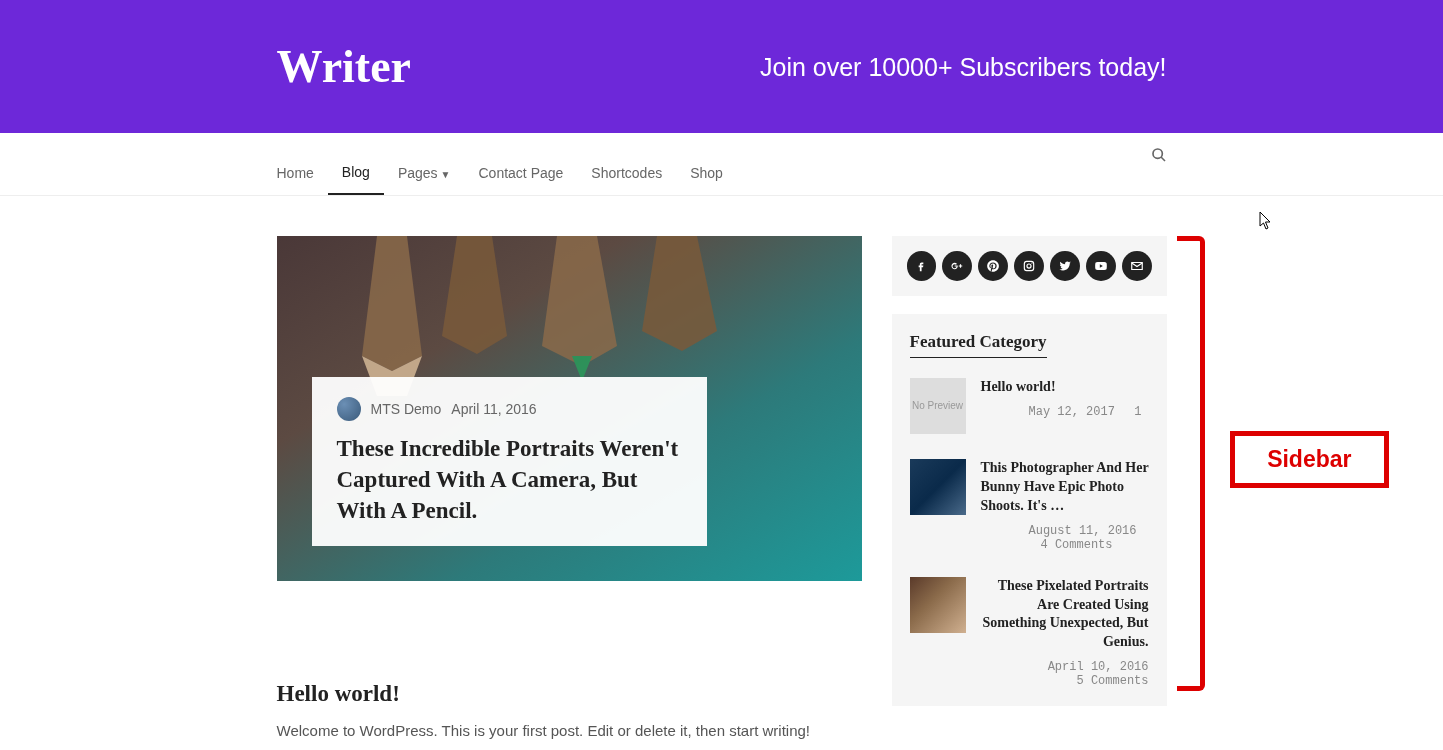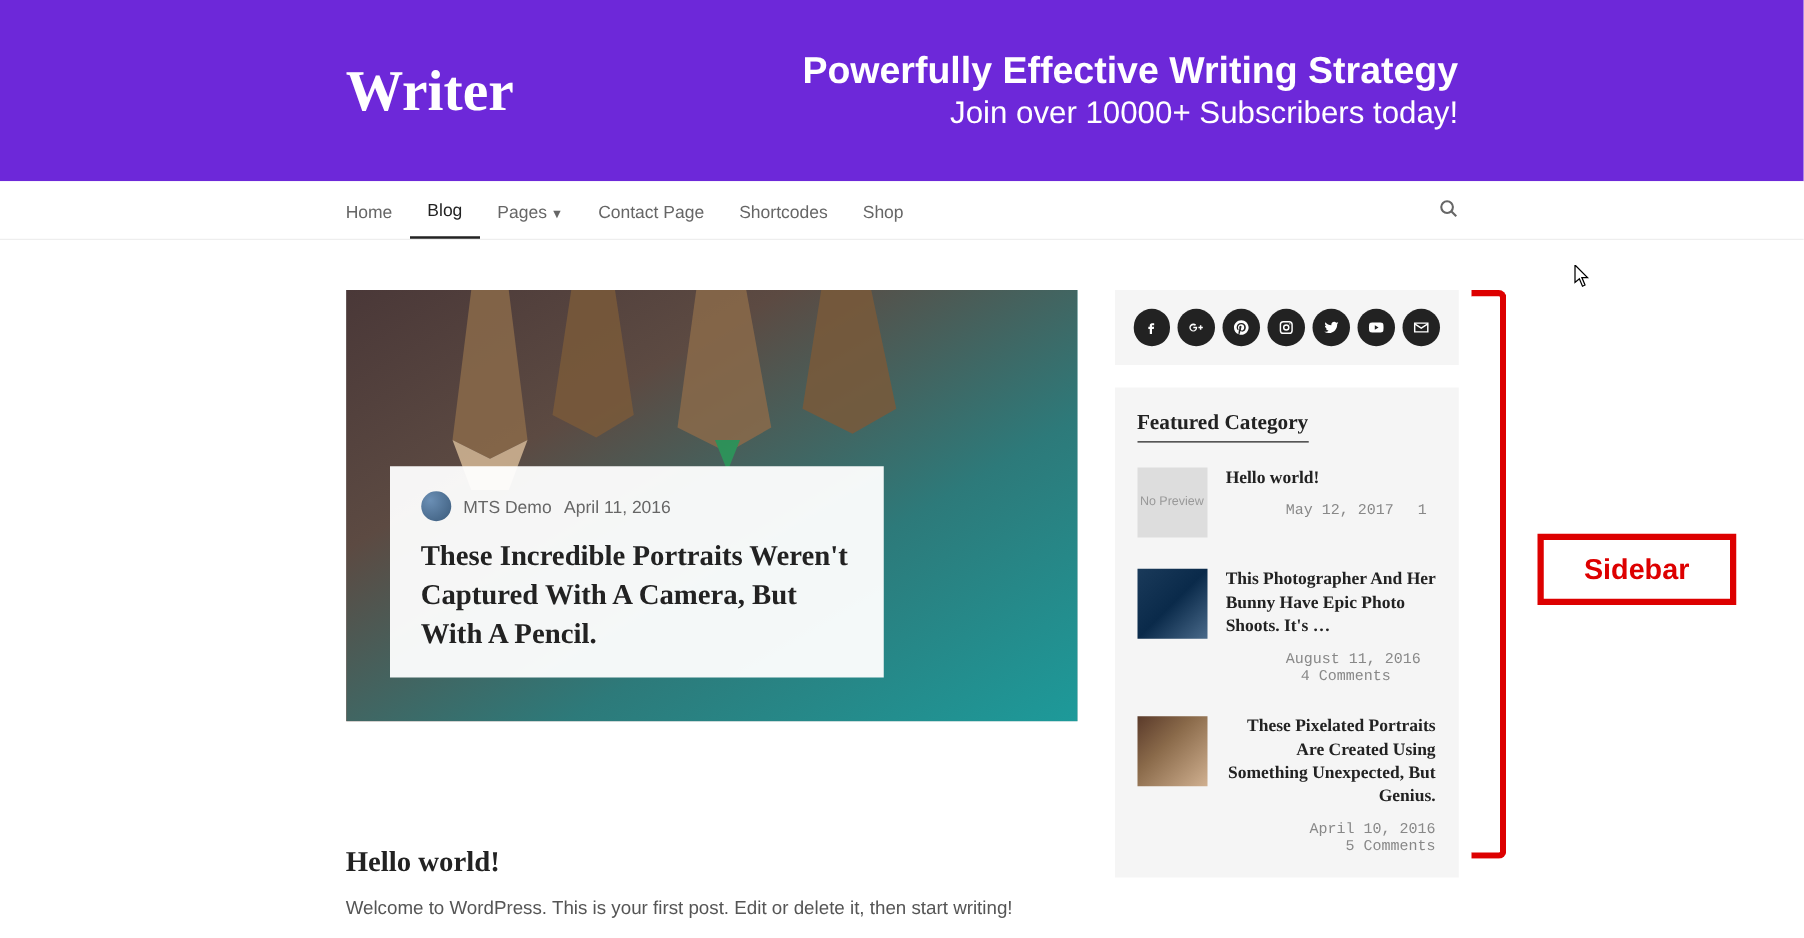--- a/index.html
+++ b/index.html
@@ -5,21 +5,21 @@
 * { margin: 0; padding: 0; box-sizing: border-box; }
 body { font-family: Georgia, 'Times New Roman', serif; background: #fff; color: #222; width: 1443px; }
 .header { background: #6d28d9; padding: 40px 0; }
 .header-inner { width: 890px; margin: 0 auto; position: relative; display: flex; justify-content: space-between; align-items: center; }
 .site-title { font-size: 46px; font-weight: bold; color: #fff; font-family: Georgia, serif; }
 .header-right { text-align: right; }
 .header-heading { font-family: 'Helvetica Neue', Arial, sans-serif; font-size: 30px; font-weight: bold; color: #fff; }
 .header-sub { font-family: 'Helvetica Neue', Arial, sans-serif; font-size: 25px; color: #fff; font-weight: 300; margin-top: 2px; }
 .nav-wrap { border-bottom: 1px solid #eee; background: #fff; }
 .nav { width: 890px; margin: 0 auto; display: flex; align-items: center; position: relative; }
-.nav-item { font-family: 'Helvetica Neue', Arial, sans-serif; font-size: 14px; color: #666; padding: 15px 14px 13px; cursor: pointer; }
+.nav-item { font-family: 'Helvetica Neue', Arial, sans-serif; font-size: 14px; color: #666; padding: 15px 14px 13px; cursor: pointer; margin-top: 16px; }
 .nav-item:first-child { padding-left: 0; }
 .nav-item.active { color: #222; border-bottom: 2px solid #222; }
 .nav-chevron { font-size: 10px; margin-left: 3px; }
 .search-icon { position: absolute; right: 0; top: 14px; cursor: pointer; color: #666; }
 .main { width: 890px; margin: 40px auto 0; display: flex; gap: 30px; }
 .content { width: 585px; }
 .hero { width: 585px; height: 345px; background: linear-gradient(120deg, #4a3c3c 0%, #5c4840 25%, #3a6b6b 60%, #2d8a8a 100%); position: relative; overflow: hidden; }
 .pencils { position: absolute; top: 0; left: 0; right: 0; bottom: 0; }
 .hero-card { position: absolute; left: 35px; bottom: 35px; background: rgba(255,255,255,0.95); padding: 20px 25px; width: 395px; }
 .hero-meta { display: flex; align-items: center; gap: 10px; margin-bottom: 12px; }
@@ -50,21 +50,20 @@
 .cursor { position: absolute; pointer-events: none; }
 .cursor svg { width: 14px; height: 18px; }
 </style>
 </head>
 <body>
 
 <div class="header">
   <div class="header-inner">
     <div class="site-title">Writer</div>
     <div class="header-right">
-      <div class="header-heading">Powerfully Effective Writing Strategy</div>
       <div class="header-sub">Join over 10000+ Subscribers today!</div>
     </div>
   </div>
 </div>
 
 <div class="nav-wrap">
   <div class="nav">
     <div class="nav-item">Home</div>
     <div class="nav-item active">Blog</div>
     <div class="nav-item"><span>Pages</span><span class="nav-chevron">▼</span></div>

